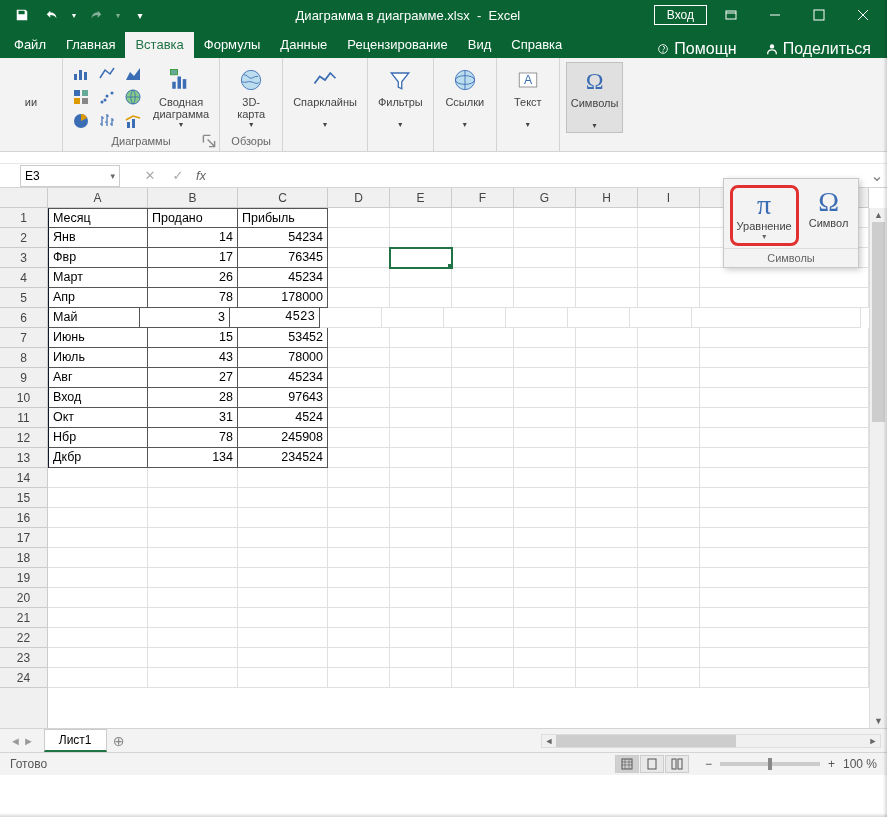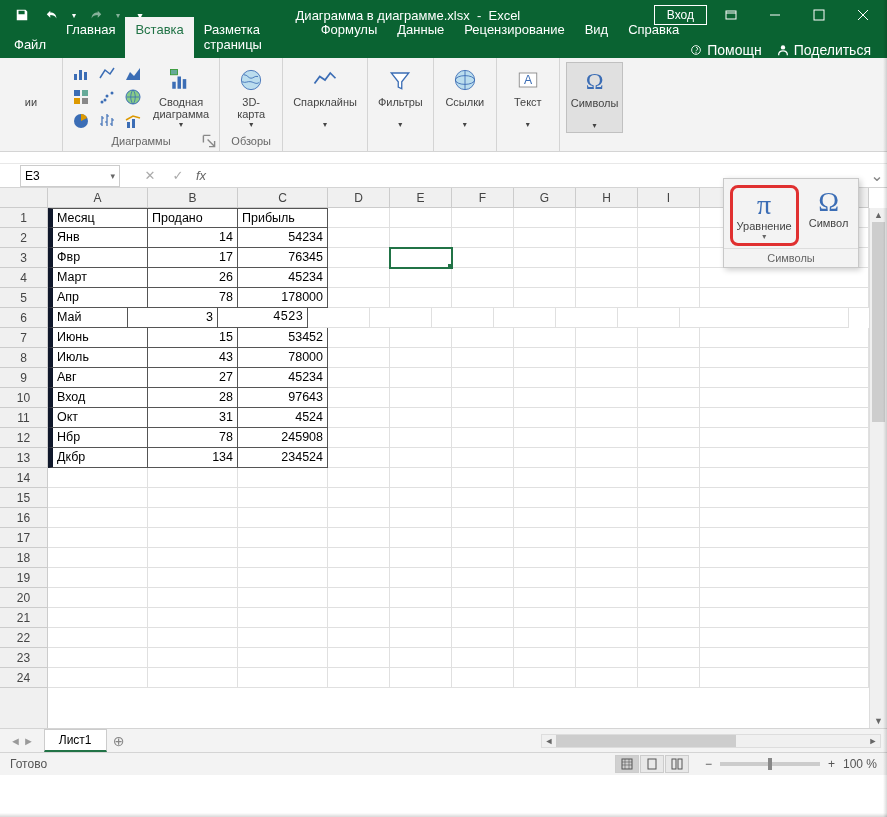--- a/index.html
+++ b/index.html
@@ -14,21 +14,21 @@
 .titlebar-right { display: flex; align-items: center; gap: 4px; padding-right: 4px; }
 .login-btn { border: 1px solid #fff; padding: 2px 12px; font-size: 12px; color: #fff; }
 .win-btn { width: 40px; height: 30px; display: flex; align-items: center; justify-content: center; color: #fff; }
 .win-btn svg { width: 12px; height: 12px; stroke: #fff; fill: none; stroke-width: 1; }
 
 
 .tabs { height: 28px; background: #0a6332; display: flex; align-items: flex-end; padding: 0 4px; color: #fff; font-size: 13px; }
 .tab { padding: 5px 10px 6px; cursor: pointer; }
 .tab.active { background: #f3f3f3; color: #217346; }
 .tab.file { padding-left: 10px; }
-.tabs-right { margin-left: auto; display: flex; align-items: center; gap: 14px; padding-right: 12px; font-size: 14px; }
+.tabs-right { margin-left: auto; display: flex; align-items: center; gap: 28px; padding-right: 12px; font-size: 16px; }
 .tabs-right .item { display: flex; align-items: center; gap: 4px; cursor: pointer; }
 .tabs-right svg { width: 14px; height: 14px; fill: #fff; }
 
 
 .ribbon { height: 94px; background: #f3f3f3; border-bottom: 1px solid #d4d4d4; display: flex; position: relative; }
 .ribbon-group { border-right: 1px solid #d4d4d4; display: flex; flex-direction: column; align-items: center; justify-content: space-between; padding: 4px 6px 2px; }
 .ribbon-group-content { display: flex; align-items: flex-start; gap: 4px; flex: 1; }
 .ribbon-group-label { font-size: 11px; color: #666; text-align: center; padding-bottom: 2px; }
 .ribbon-btn-large { display: flex; flex-direction: column; align-items: center; justify-content: flex-start; padding: 2px 4px; cursor: pointer; text-align: center; font-size: 11px; color: #444; min-width: 50px; }
 .ribbon-btn-large .icon-box { height: 32px; display: flex; align-items: center; justify-content: center; }
@@ -55,21 +55,21 @@
 .corner { position: absolute; left: 0; top: 0; width: 48px; height: 20px; background: #f0f0f0; border-right: 1px solid #ccc; border-bottom: 1px solid #ccc; }
 .col-headers { position: absolute; left: 48px; top: 0; right: 18px; height: 20px; display: flex; background: #f0f0f0; border-bottom: 1px solid #ccc; }
 .col-h { border-right: 1px solid #ccc; text-align: center; font-size: 12px; color: #444; line-height: 20px; }
 .row-headers { position: absolute; left: 0; top: 20px; width: 48px; bottom: 0; background: #f0f0f0; border-right: 1px solid #ccc; }
 .row-h { height: 20px; border-bottom: 1px solid #ccc; text-align: center; font-size: 12px; color: #444; line-height: 20px; }
 .cells { position: absolute; left: 48px; top: 20px; right: 18px; bottom: 0; }
 .cell-row { display: flex; height: 20px; }
 .cell { border-right: 1px solid #e0e0e0; border-bottom: 1px solid #e0e0e0; font-size: 12.5px; padding: 0 4px; line-height: 19px; overflow: hidden; white-space: nowrap; }
 .cell.data { border-right: 1px solid #555; border-bottom: 1px solid #555; }
 .cell.data-top { border-top: 1px solid #555; }
-.cell.data-left { border-left: 5px solid #0f172a; }
+.cell.data-left { border-left: 1px solid #0f172a; }
 .cell.num { text-align: right; }
 .cell.selected { outline: 2px solid #217346; outline-offset: -1px; position: relative; z-index: 5; }
 .cell.selected::after { content: ''; position: absolute; right: -3px; bottom: -3px; width: 6px; height: 6px; background: #217346; }
 .vscroll { position: absolute; right: 0; top: 20px; width: 18px; bottom: 0; background: #f0f0f0; border-left: 1px solid #ddd; }
 .vscroll-thumb { position: absolute; top: 14px; left: 2px; right: 2px; height: 200px; background: #cdcdcd; }
 .vscroll-arr { position: absolute; left: 0; right: 0; height: 14px; display: flex; align-items: center; justify-content: center; font-size: 9px; color: #666; }
 
 
 .symbols-popup { position: absolute; right: 28px; top: 178px; width: 136px; background: #f3f3f3; border: 1px solid #c8c8c8; box-shadow: 2px 2px 6px rgba(0,0,0,0.2); z-index: 50; }
 .symbols-popup-row { display: flex; justify-content: center; gap: 6px; padding: 6px 6px 2px; }
@@ -157,21 +157,20 @@
         </svg>
       </div>
   </div>
 </div>
 
 <div class="tabs">
   <div class="tab file">Файл</div>
   <div id="ribbon-tabs-container" style="display:flex;">
       <div class="tab">Главная</div>
       <div class="tab active">Вставка</div>
-      <div class="tab">Разметка страницы</div>
       <div class="tab">Формулы</div>
       <div class="tab">Данные</div>
       <div class="tab">Рецензирование</div>
       <div class="tab">Вид</div>
       <div class="tab">Справка</div>
     </div>
   <div class="tabs-right">
     <div class="item">
       <svg viewBox="0 0 16 16">
           <circle cx="8" cy="8" r="5" fill="none" stroke="#fff"></circle>
@@ -490,21 +489,21 @@
         <div class="cell num data" style="width: 90px;">178000</div>
         <div class="cell" style="width: 62px;"></div>
         <div class="cell" style="width: 62px;"></div>
         <div class="cell" style="width: 62px;"></div>
         <div class="cell" style="width: 62px;"></div>
         <div class="cell" style="width: 62px;"></div>
         <div class="cell" style="width: 62px;"></div>
         <div class="cell" style="width: 169px;"></div>
       </div>
       <div class="cell-row">
-        <div class="cell data data-left" style="width: 80px;">Май</div>
+        <div class="cell data data-left" style="width: 92px;">Май</div>
         <div class="cell num data" style="width: 90px;">3</div>
         <div class="cell num data" style="width: 90px; font-family: Liberation Mono, monospace;">4523</div>
         <div class="cell" style="width: 62px;"></div>
         <div class="cell" style="width: 62px;"></div>
         <div class="cell" style="width: 62px;"></div>
         <div class="cell" style="width: 62px;"></div>
         <div class="cell" style="width: 62px;"></div>
         <div class="cell" style="width: 62px;"></div>
         <div class="cell" style="width: 169px;"></div>
       </div>

